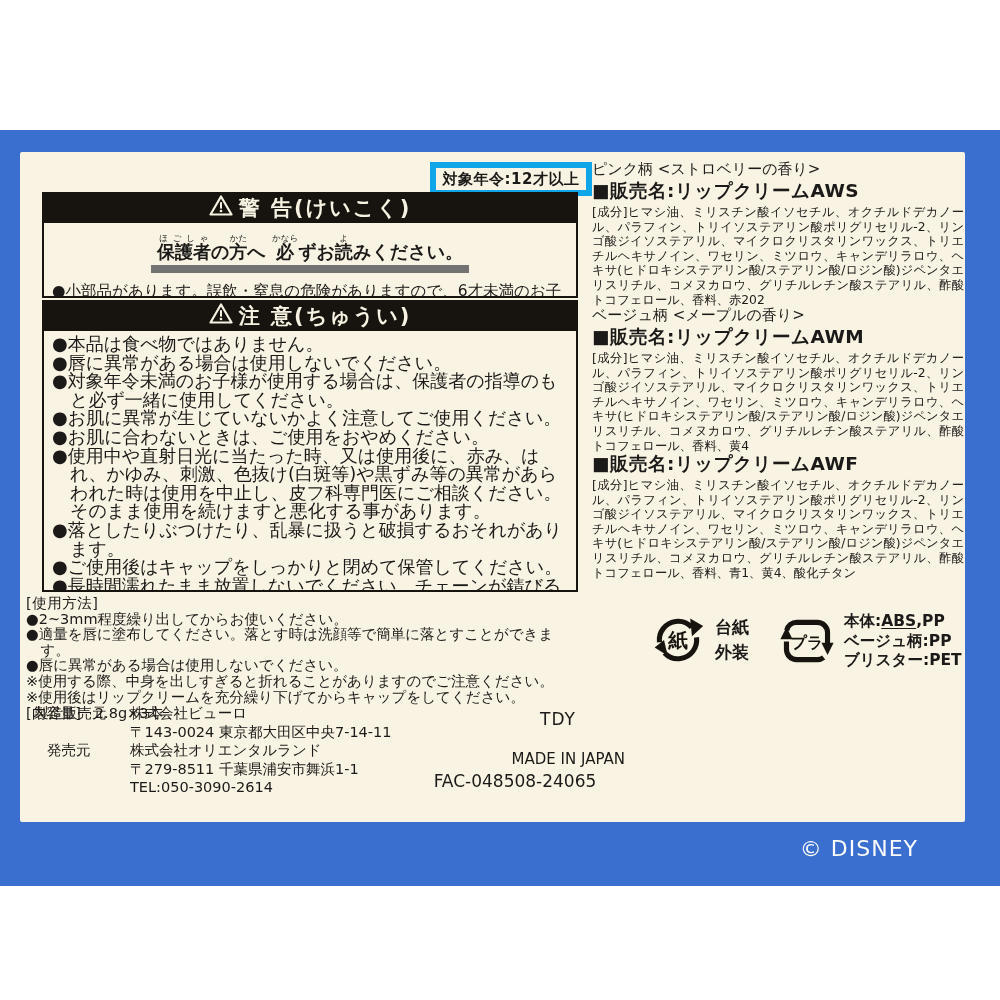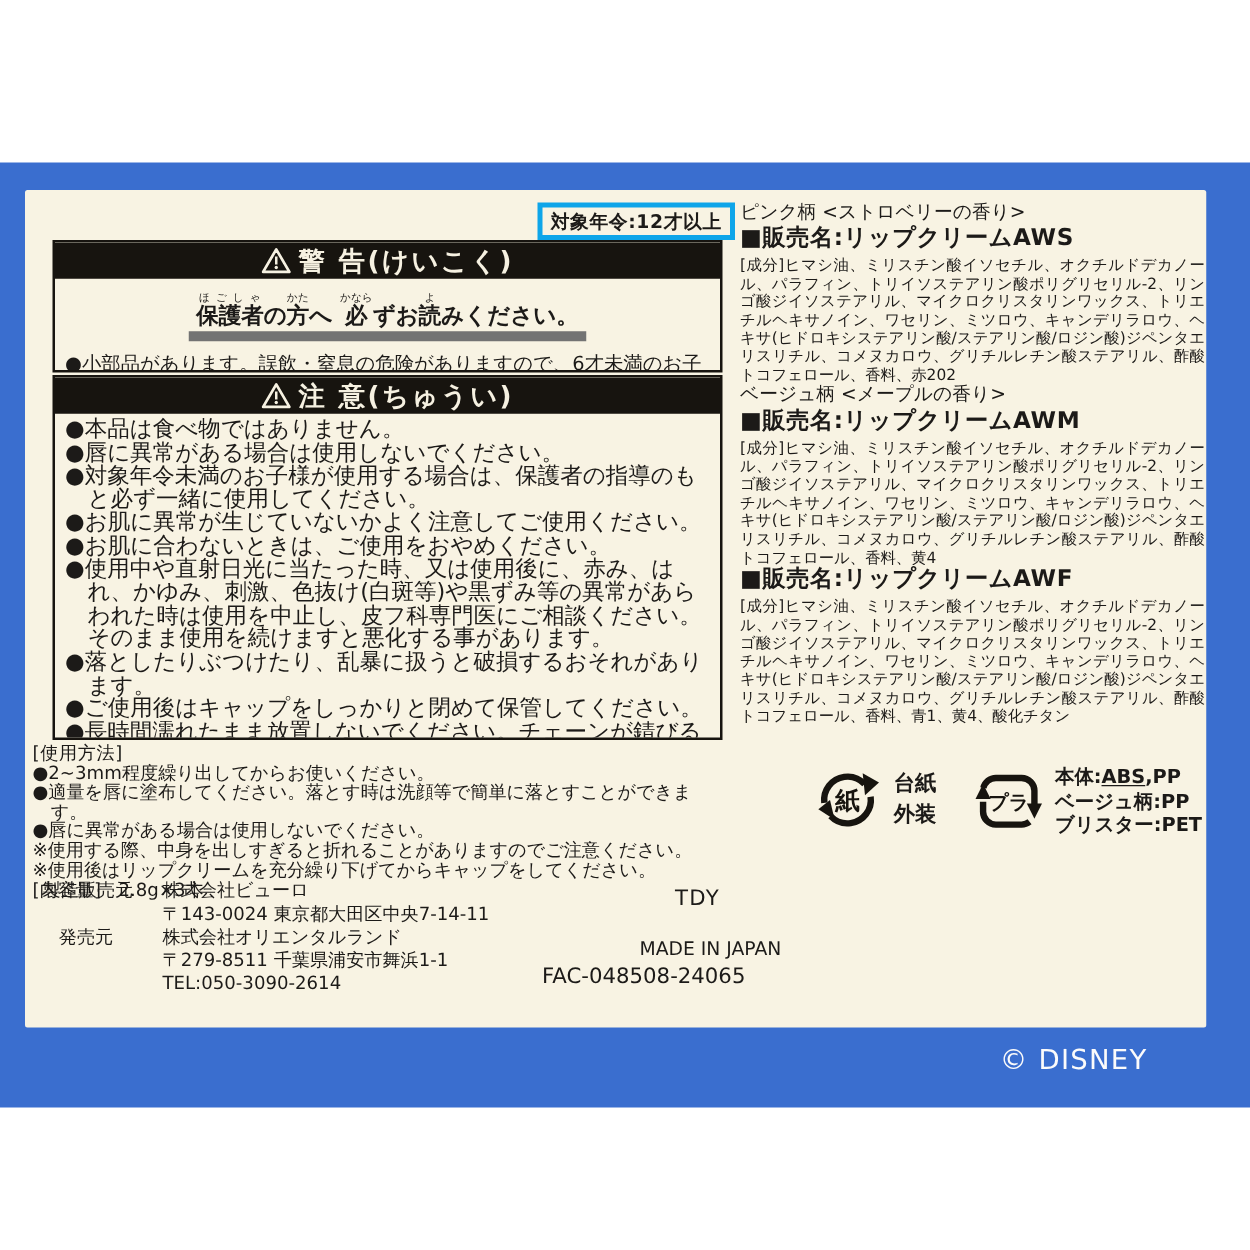--- a/index.html
+++ b/index.html
@@ -13,32 +13,32 @@
     position:absolute; left:0; top:130px; width:1000px; height:756px;
     background:#3a6ecf;
   }
   .label {
     position:absolute; left:20px; top:22px; width:945px; height:670px;
     background:#f8f3e3; border-radius:2px;
   }
   
   .age-box {
     position:absolute; left:410px; top:10px; width:150px; height:22px;
-    border:4px solid #0ea5e9; font-size:15px; font-weight:bold;
+    border:6px solid #0ea5e9; font-size:15px; font-weight:bold;
     display:flex; align-items:center; justify-content:center;
     background:#f8f3e3; letter-spacing:0.5px;
   }
   
   .left-col { position:absolute; left:22px; top:40px; width:536px; }
   .box { border:2.5px solid #17140f; background:#f8f3e3; box-sizing:border-box; }
   .warn-box { height:106px; overflow:hidden; }
   .caution-box { margin-top:2px; height:292px; overflow:hidden; }
   .box-header {
     background:#17140f; color:#f6f1e1; height:29px;
-    display:flex; align-items:center; justify-content:center; gap:6px;
+    display:flex; justify-content:center; gap:6px;
     font-size:21px; font-weight:bold; letter-spacing:2px;
   }
   .tri-icon { flex:0 0 auto; }
   .guardian {
     text-align:center; font-size:18px; font-weight:bold; padding-top:11px;
   }
   .uline { display:inline-block; border-bottom:8px solid #737373; padding:0 6px 1px 6px; }
   ruby rt { font-size:8.5px; font-weight:normal; letter-spacing:0; }
   .bullets { padding:4px 8px 4px 8px; }
   .bullet {

